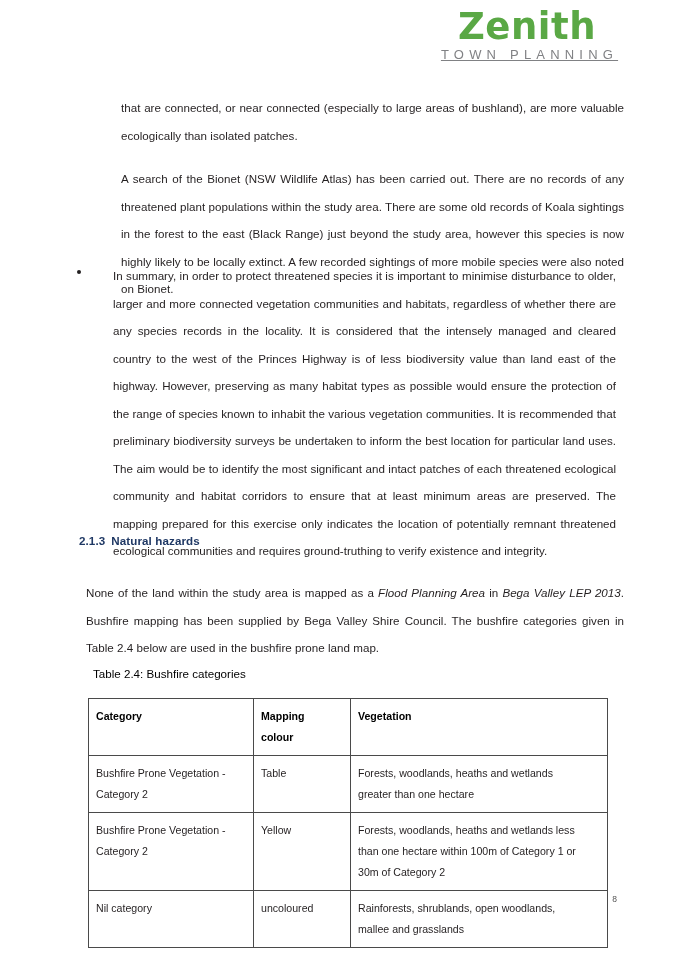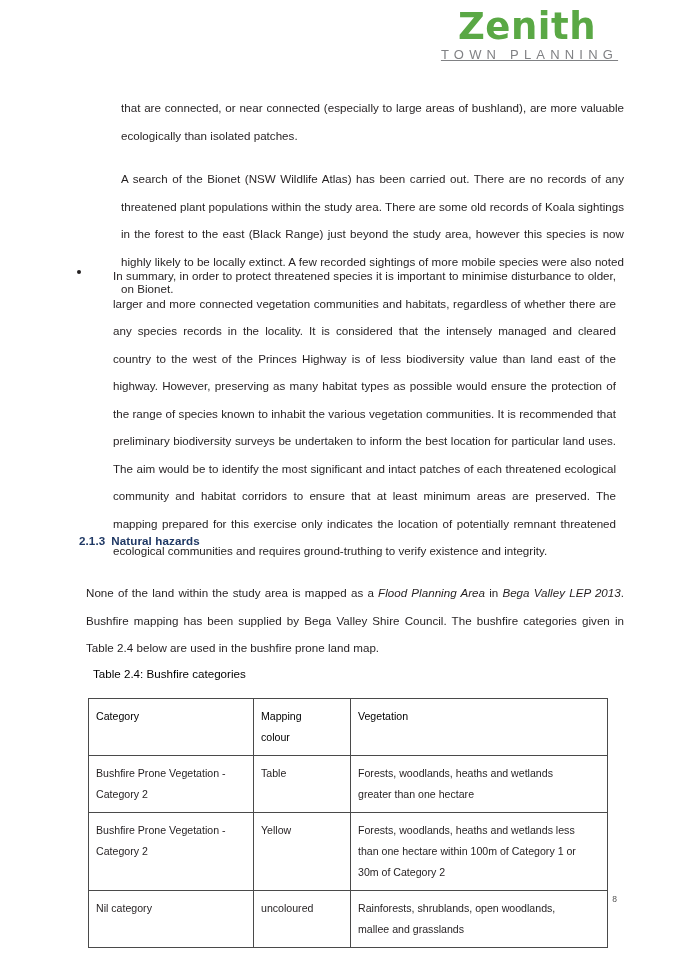--- a/index.html
+++ b/index.html
@@ -132,21 +132,21 @@
   table.bushfire td, table.bushfire th {
     border: 1px solid #4a4a4a;
     padding: 7px 6px 7px 7px;
     font-size: 10.6px;
     line-height: 21px;
     vertical-align: top;
     text-align: left;
     color: #231f20;
   }
   table.bushfire th {
-    font-weight: normal;
+    font-weight: bold;
     color: #000000;
     margin-top: 32px;
   }
   .col-cat  { width: 165px; }
   .col-col  { width: 97px; }
   .col-desc { width: 257px; }
 
   th.hcell { height: 31px; }
   .hdr-wrap { display: block; }
 

